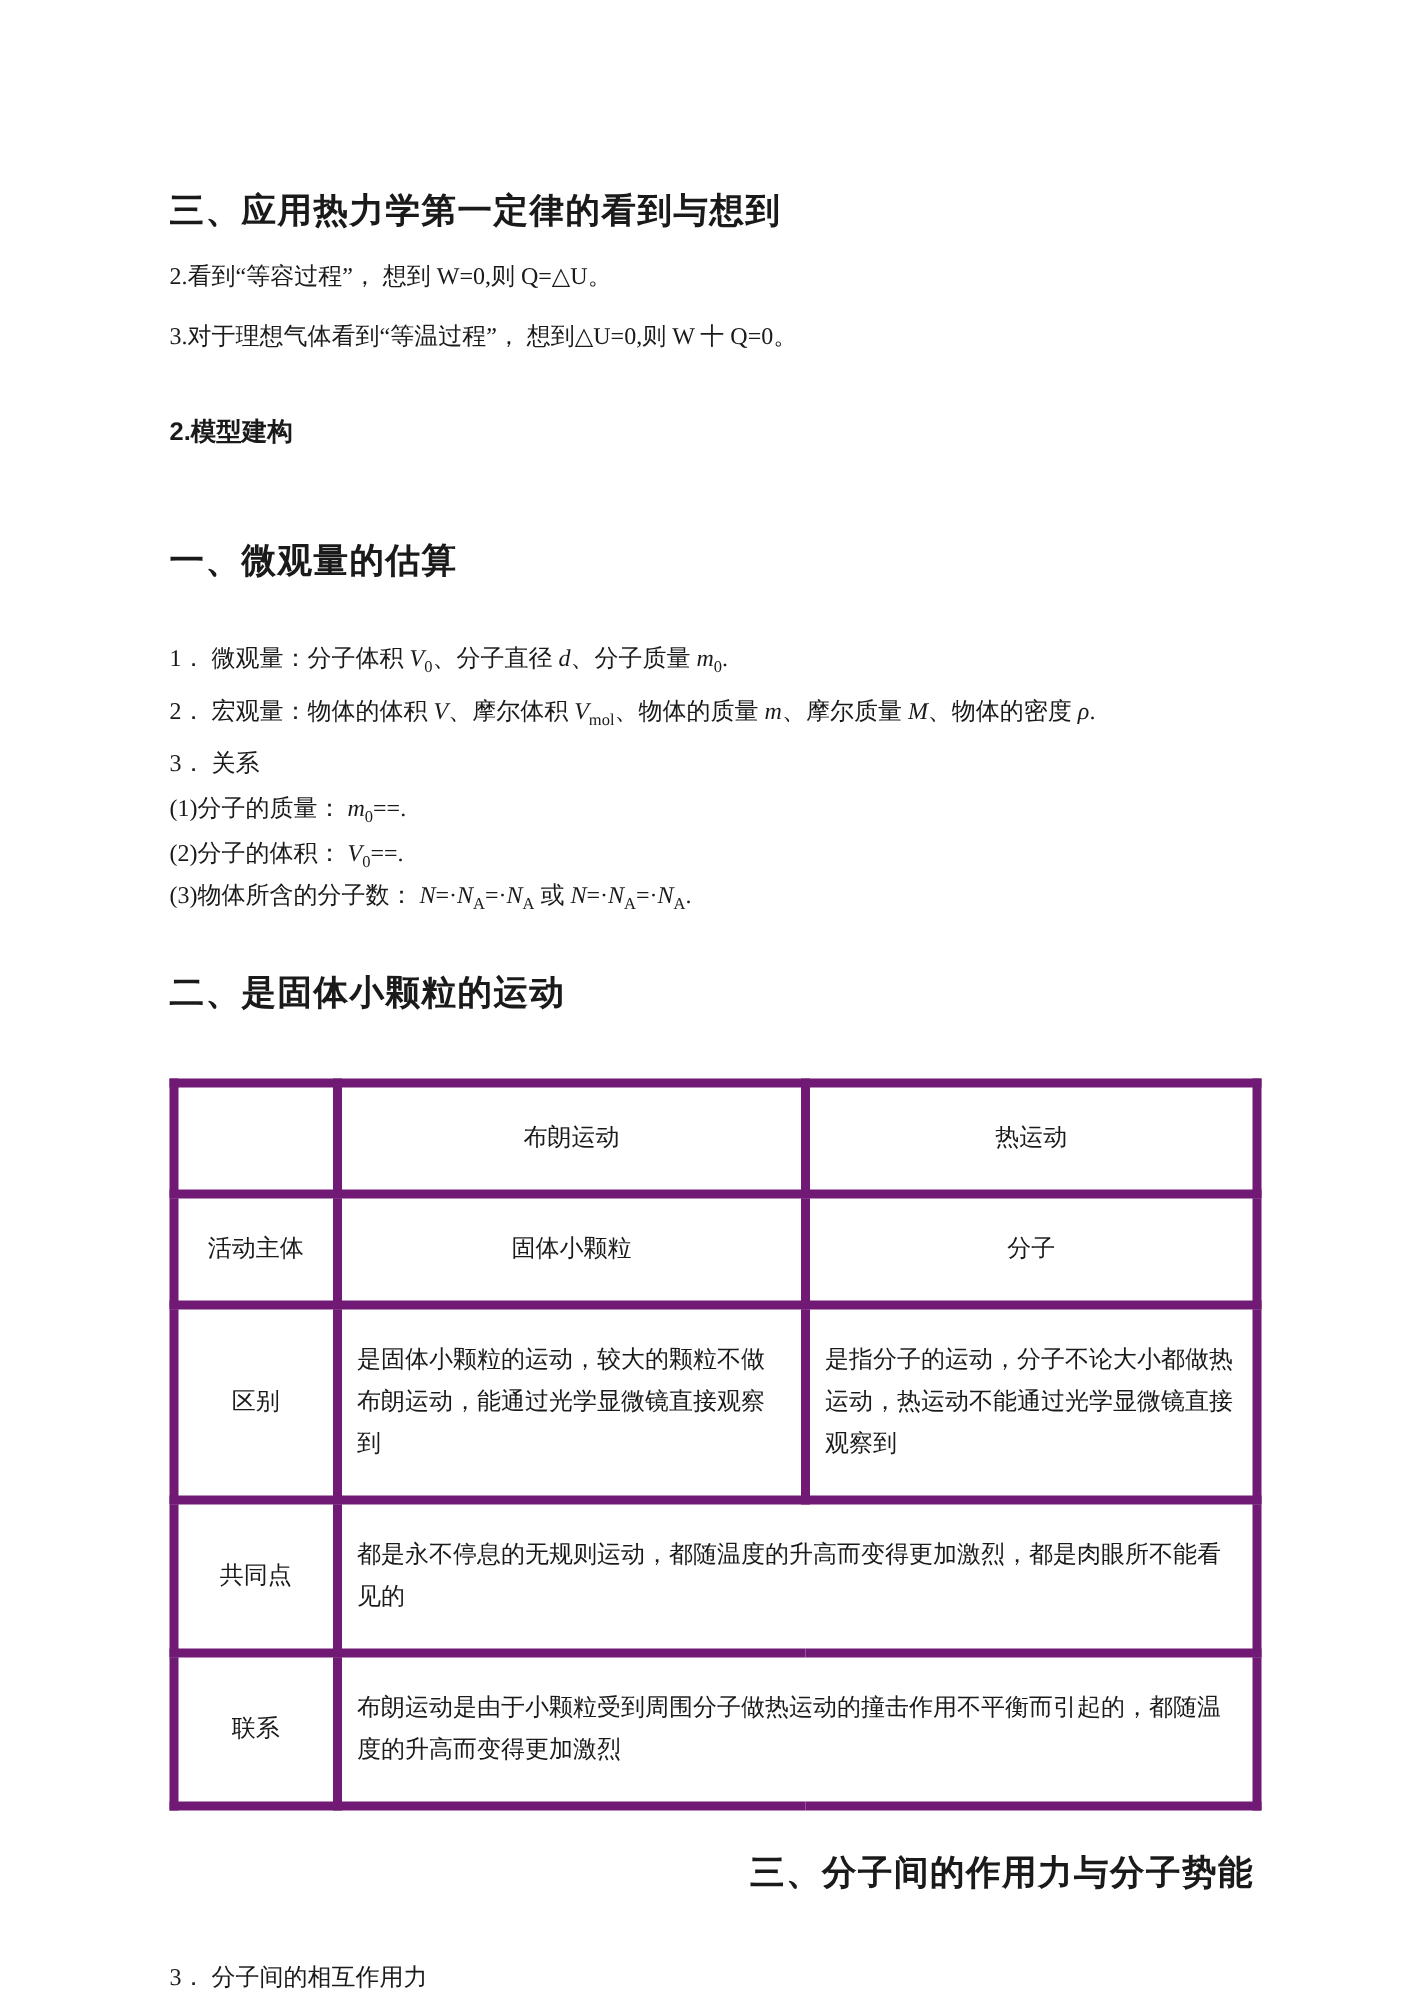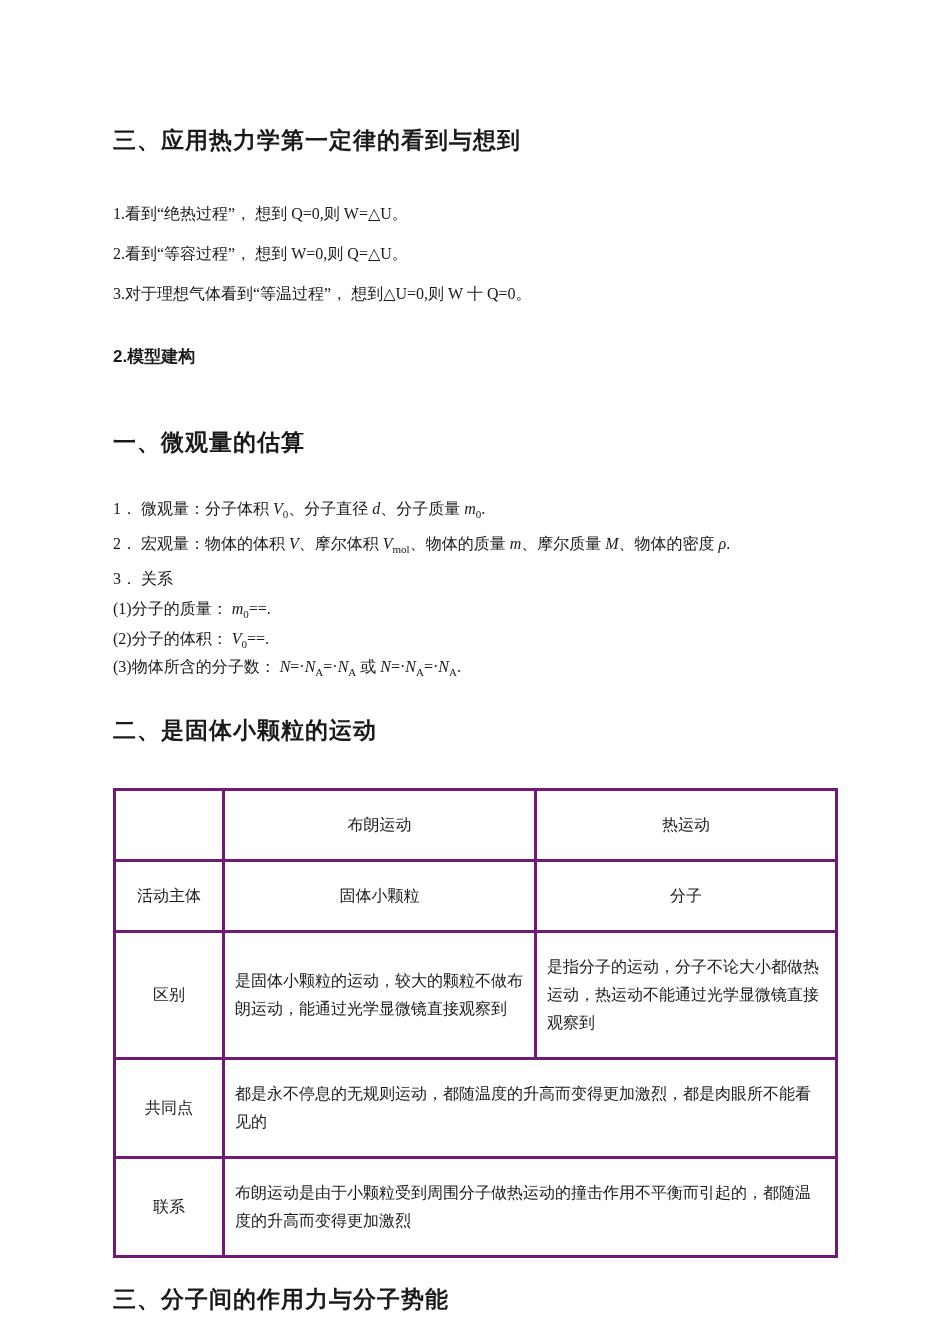--- a/index.html
+++ b/index.html
@@ -42,50 +42,49 @@
   .mt-micro-h   { margin-top: 55px; }
   .mt-micro-1   { margin-top: 40px; }
   .mt-micro-2   { margin-top: 13px; }
   .mt-micro-3   { margin-top: 13px; }
   .mt-micro-4   { margin-top: 8px; }
   .mt-micro-5   { margin-top: 8px; }
   .mt-micro-6   { margin-top: 6px; }
   .mt-micro-7   { margin-top: 10px; }
   .mt-brown-h   { margin-top: 36px; }
   .mt-table     { margin-top: 42px; }
-  .mt-forces-h  { margin-top: 25px; }
+  .mt-forces-h  { margin-top: 25px; text-align: right; }
   .mt-forces-1  { margin-top: 44px; }
 
   table.cmp {
     border-collapse: collapse;
     width: 722px;
     table-layout: fixed;
     font-size: 16px;
   }
   table.cmp td {
-    border: 3px solid #701a75;
+    border: 6px solid #701a75;
     padding: 20px 10px;
     line-height: 28px;
     vertical-align: middle;
     word-break: break-all;
   }
   table.cmp col.c1 { width: 109px; }
   table.cmp col.c2 { width: 312px; }
   table.cmp col.c3 { width: 301px; }
   td.center { text-align: center; }
   td.left   { text-align: left; }
 </style>
 </head>
 <body>
 
 <div class="doc">
 
   <h2 class="h-major mt-thermo-h">三、应用热力学第一定律的看到与想到</h2>
 
-  <p class="mt-thermo-1">1.看到“绝热过程”， 想到 Q=0,则 W=△U。</p>
   <p class="mt-thermo-n">2.看到“等容过程”， 想到 W=0,则 Q=△U。</p>
   <p class="mt-thermo-n">3.对于理想气体看到“等温过程”， 想到△U=0,则 W 十 Q=0。</p>
 
   <h3 class="h-minor mt-model">2.模型建构</h3>
 
   <h2 class="h-major mt-micro-h">一、微观量的估算</h2>
 
   <p class="mt-micro-1">1． 微观量：分子体积 <i>V</i><sub>0</sub>、分子直径 <i>d</i>、分子质量 <i>m</i><sub>0</sub>.</p>
   <p class="mt-micro-2">2． 宏观量：物体的体积 <i>V</i>、摩尔体积 <i>V</i><sub>mol</sub>、物体的质量 <i>m</i>、摩尔质量 <i>M</i>、物体的密度 <i>ρ</i>.</p>
   <p class="mt-micro-3">3． 关系</p>

